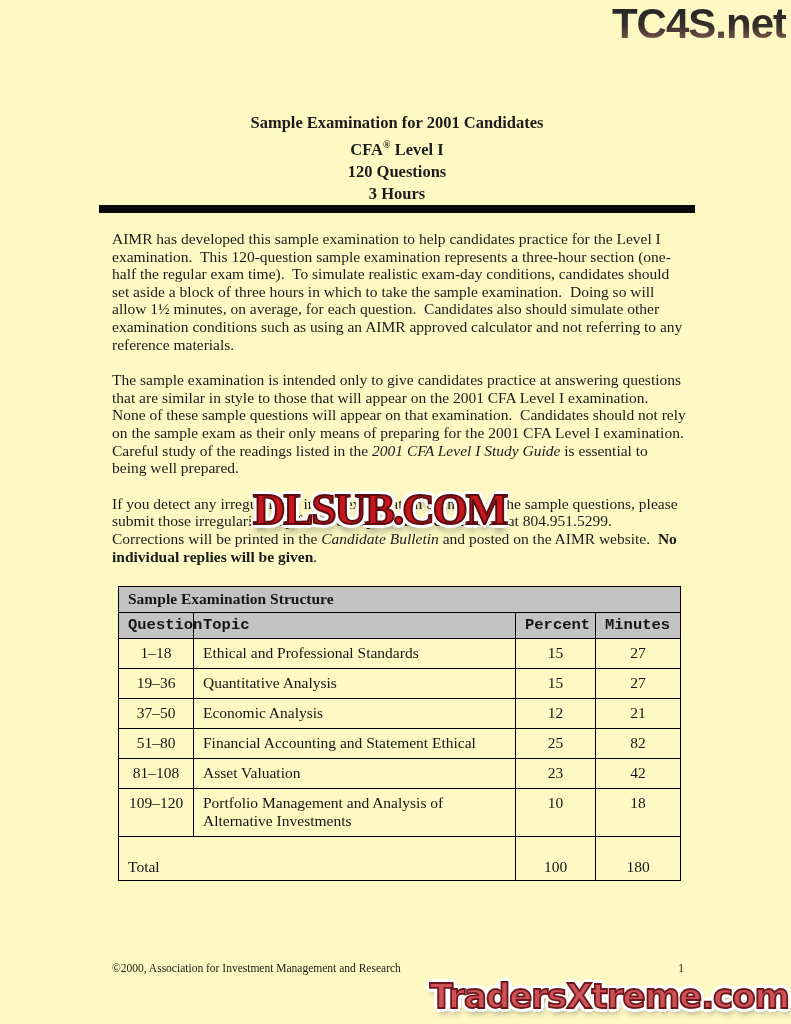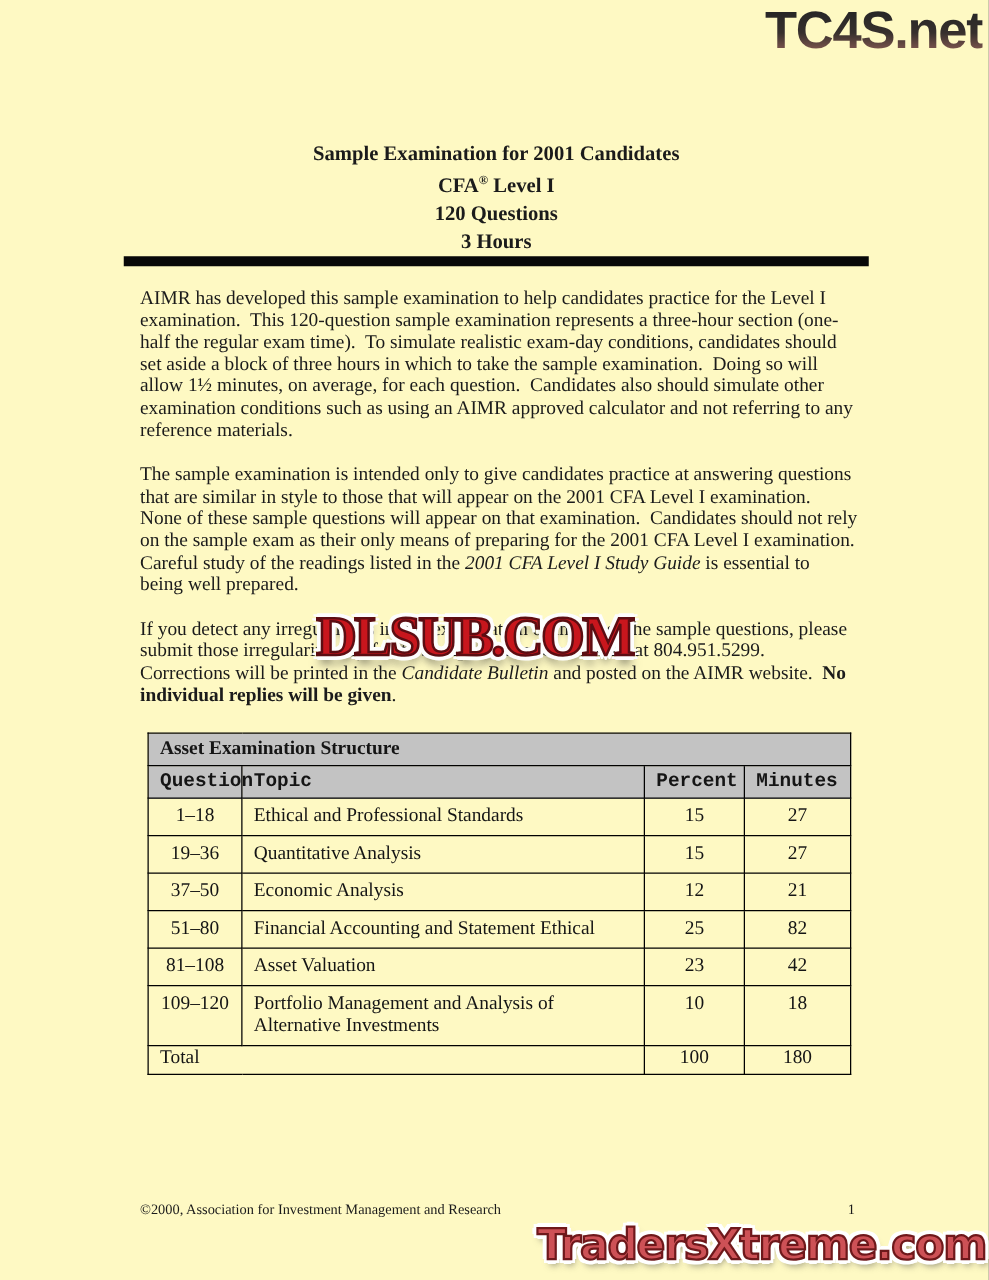--- a/index.html
+++ b/index.html
@@ -76,21 +76,21 @@
     padding:3px 9px 4px;
     font-family:Liberation Mono, monospace;
   }
   .exam-table .c-q  { text-align:center; }
   .exam-table .c-t  { text-align:left; padding-left:9px; }
   .exam-table .col-head .c-q { text-align:center; }
   .exam-table .data-row td { padding:5px 9px 6px; }
   .exam-table .data-row .c-q,
   .exam-table .data-row .c-p,
   .exam-table .data-row .c-m { text-align:center; }
-  .exam-table .total-row td { padding:0 9px 4px;margin-top:37px; }
+  .exam-table .total-row td { padding:21px 9px 4px;margin-top:37px; }
   .exam-table .c-total { text-align:left; padding-left:30px; }
   .exam-table .total-row .c-p,
   .exam-table .total-row .c-m { text-align:center; }
 
   
   .footer {
     position:absolute; left:112px; top:962px; width:572px;
     display:flex; justify-content:space-between;
     font-size:11.5px;
   }
@@ -136,21 +136,21 @@
 
   <table class="exam-table">
     <colgroup>
       <col style="width:75px">
         <col style="width:322px">
         <col style="width:80px">
         <col style="width:85px">
     </colgroup>
     <tbody>
       <tr class="tbl-title">
-        <td colspan="4">Asset Examination Structure</td>
+        <td colspan="4">Sample Examination Structure</td>
       </tr>
       <tr class="col-head">
         <td class="c-q">Question</td>
         <td class="c-t">Topic</td>
         <td class="c-p">Percent</td>
         <td class="c-m">Minutes</td>
       </tr>
       <tr class="data-row">
         <td class="c-q">1–18</td>
         <td class="c-t">Ethical and Professional Standards</td>

